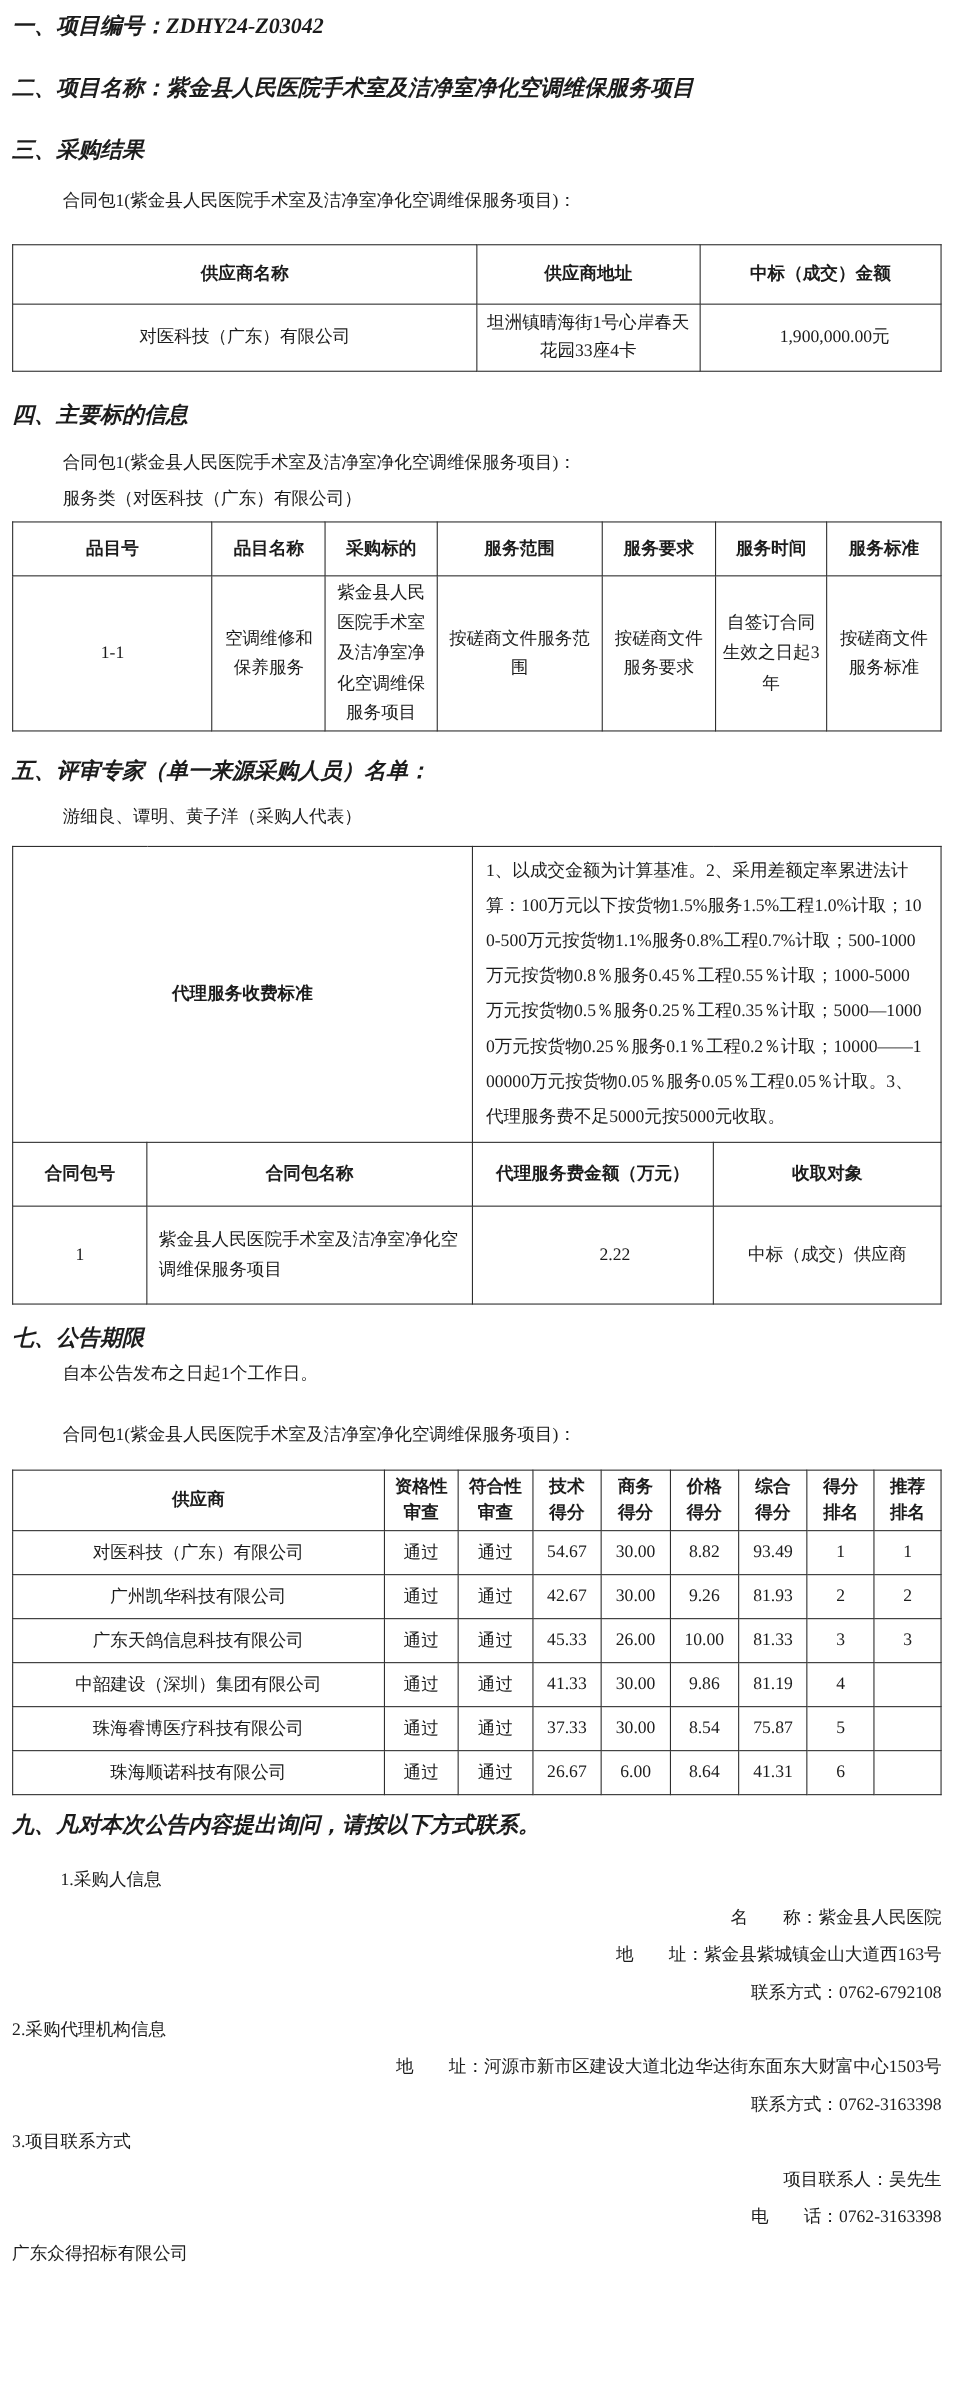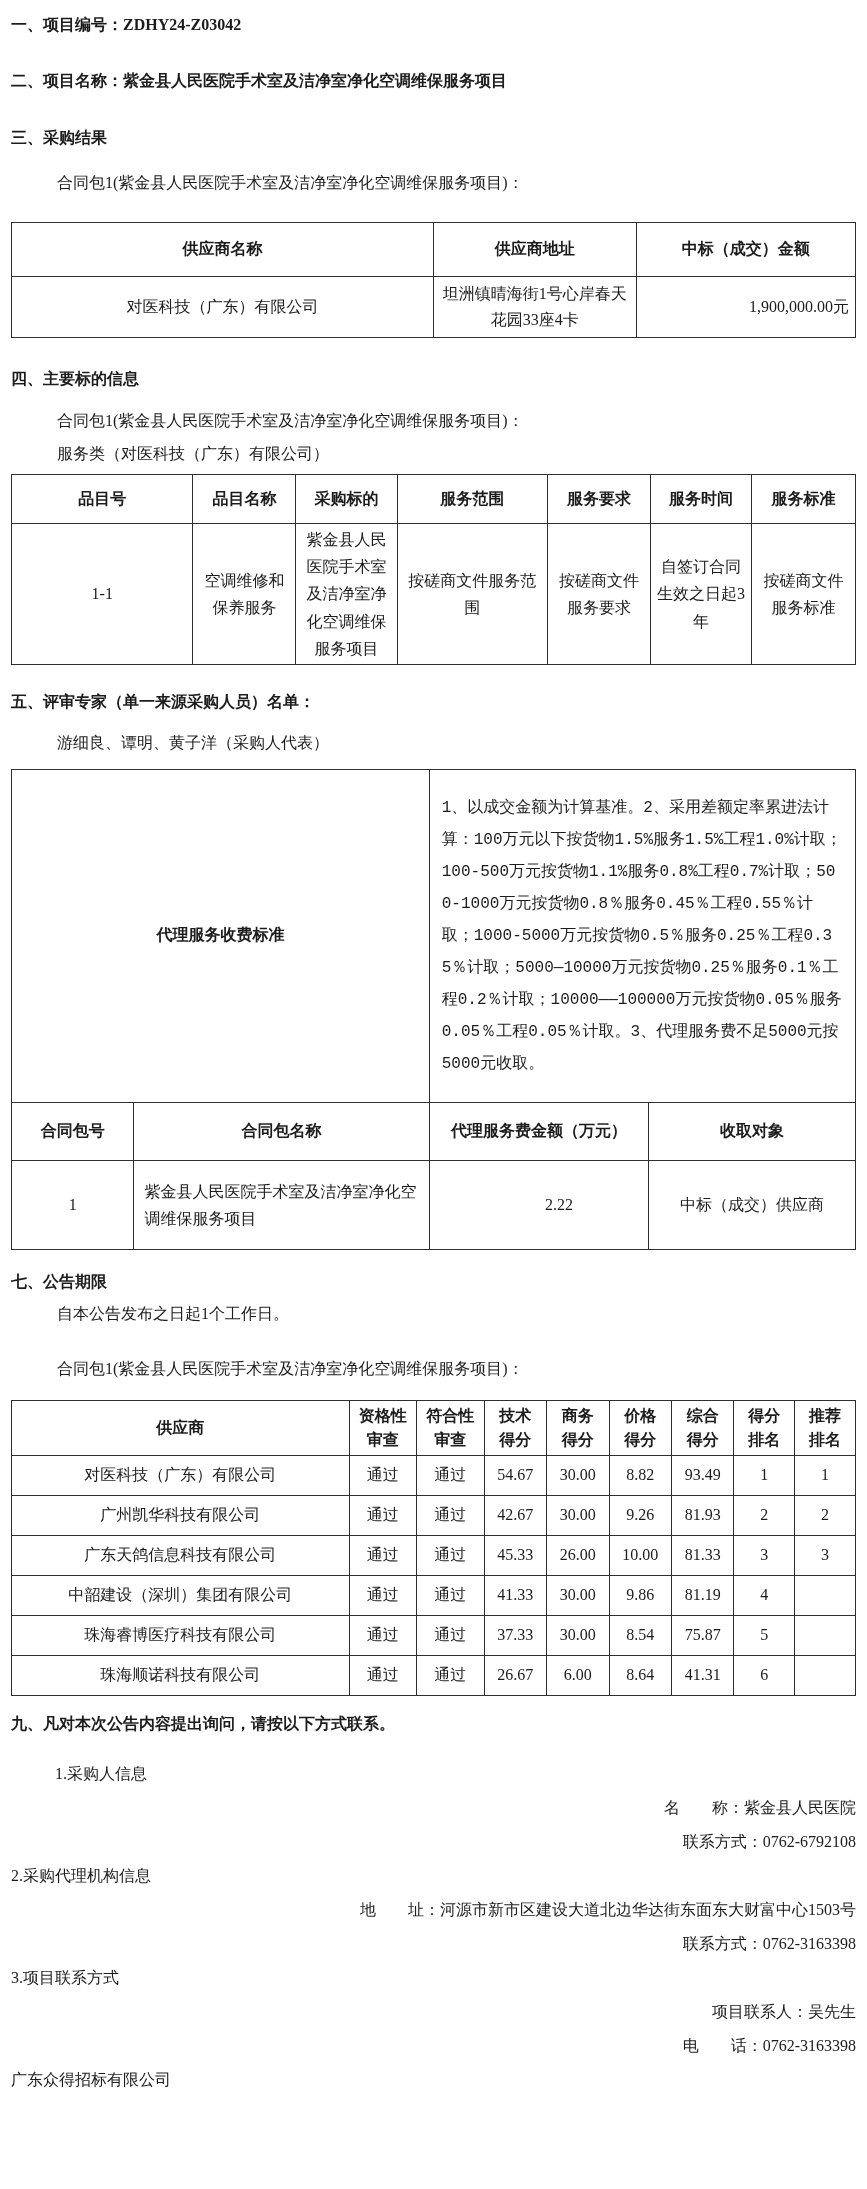--- a/index.html
+++ b/index.html
@@ -2,39 +2,39 @@
 <html><head>
 <meta charset="utf-8">
 <style>
   html,body{margin:0;padding:0;background:#ffffff;}
   body{
     width:867px;min-height:2189px;box-sizing:border-box;
     padding:8px 11px 20px 11px;
     font-family:"Liberation Serif","DejaVu Serif",serif;
     font-size:16px;color:#1c1c1c;
   }
-  .doc-sec{font-size:16px;font-weight:bold;margin:0;line-height:21px;}
+  .doc-sec{font-size:20px;font-weight:bold;margin:0;line-height:21px;font-style:italic;}
   p{margin:0;line-height:21px;}
   .para{margin-left:46px;}
   table.doc{border-collapse:collapse;width:845px;table-layout:fixed;}
   table.doc th,table.doc td{
     border:1px solid #2f2f2f;text-align:center;vertical-align:middle;
     padding:2px 4px;word-break:break-all;
   }
   table.doc th{font-weight:bold;}
   
   .t1 th{height:49px;}
   .t1 td{height:56px;line-height:1.62;}
-  .t1 .amount{text-align:right;padding-right:6px;padding-left:32px;}
+  .t1 .amount{padding-right:6px;padding-left:32px;}
   
   .t2 th{height:44px;}
   .t2 td{line-height:1.7;padding:5px 4px;}
   
   .fee .fee-label{font-weight:bold;}
-  .fee .fee-text{text-align:left;line-height:2.0;padding:22px 12px;font-family:Liberation Mono, monospace;}
+  .fee .fee-text{text-align:left;line-height:2.0;padding:6px 12px;}
   .fee th{height:53px;}
   .fee tr.r2 td{height:84px;line-height:1.7;}
   .fee .pkg-name{text-align:left;padding-left:10px;}
   .fee .amount{padding-right:8px;padding-left:48px;}
   
   .score th{height:50px;white-space:pre-line;line-height:1.5;}
   .score td{height:35px;}
   
   .mt6{margin-top:6px;}  .mt10{margin-top:10px;} .mt11{margin-top:11px;}
   .mt12{margin-top:12px;}.mt16{margin-top:16px;} .mt17{margin-top:17px;}
@@ -262,20 +262,21 @@
         <td></td>
       </tr>
     </tbody>
   </table>
 
   <h2 class="doc-sec mt17">九、凡对本次公告内容提出询问，请按以下方式联系。</h2>
 
   <div class="contacts">
     <p class="lv1 first">1.采购人信息</p>
     <p class="lv2">名　　称：紫金县人民医院</p>
+    <p class="lv2">地　　址：紫金县紫城镇金山大道西163号</p>
     <p class="lv2">联系方式：0762-6792108</p>
     <p class="lv1">2.采购代理机构信息</p>
     <p class="lv2">地　　址：河源市新市区建设大道北边华达街东面东大财富中心1503号</p>
     <p class="lv2">联系方式：0762-3163398</p>
     <p class="lv1">3.项目联系方式</p>
     <p class="lv2">项目联系人：吴先生</p>
     <p class="lv2">电　　话：0762-3163398</p>
   </div>
 
   <div class="footer">

